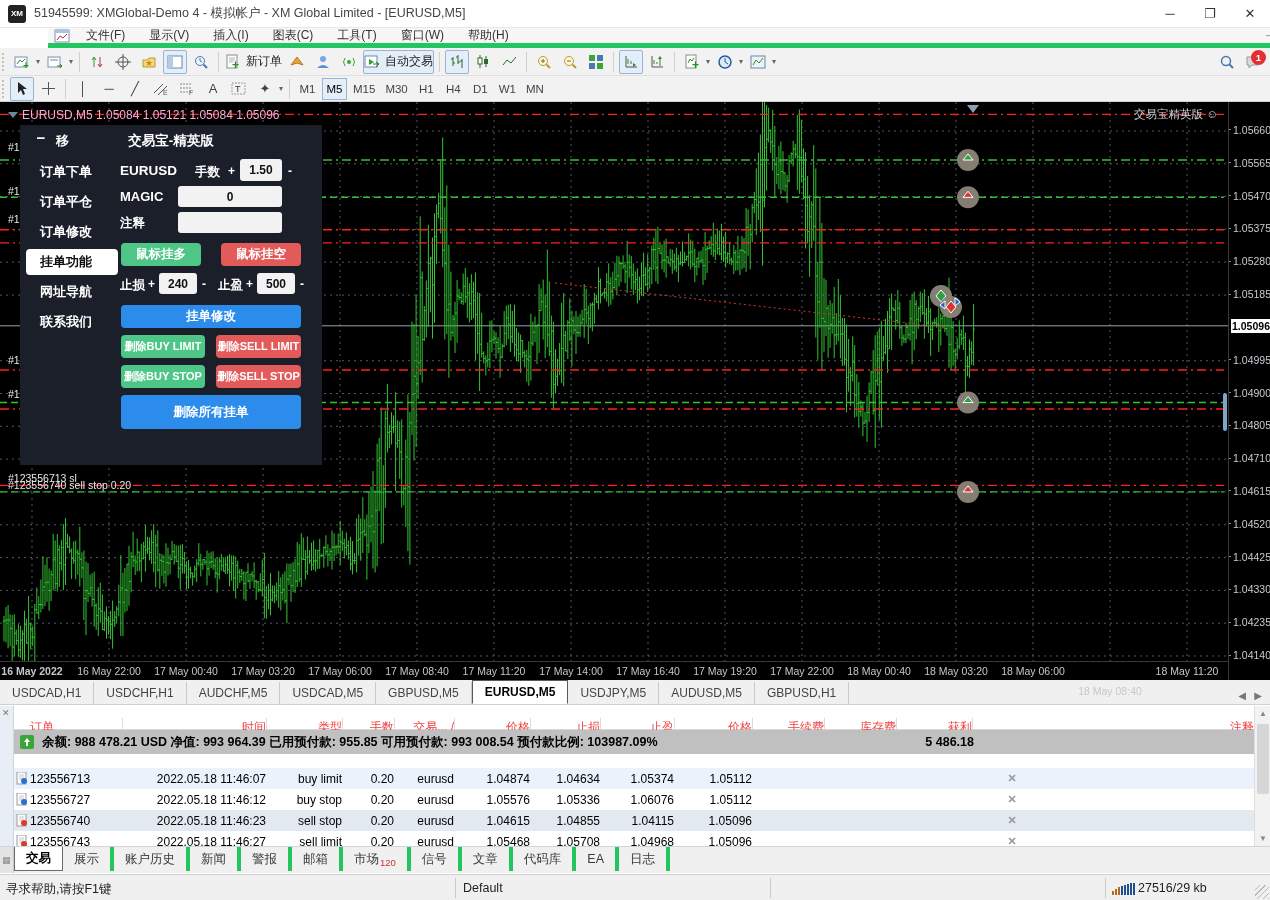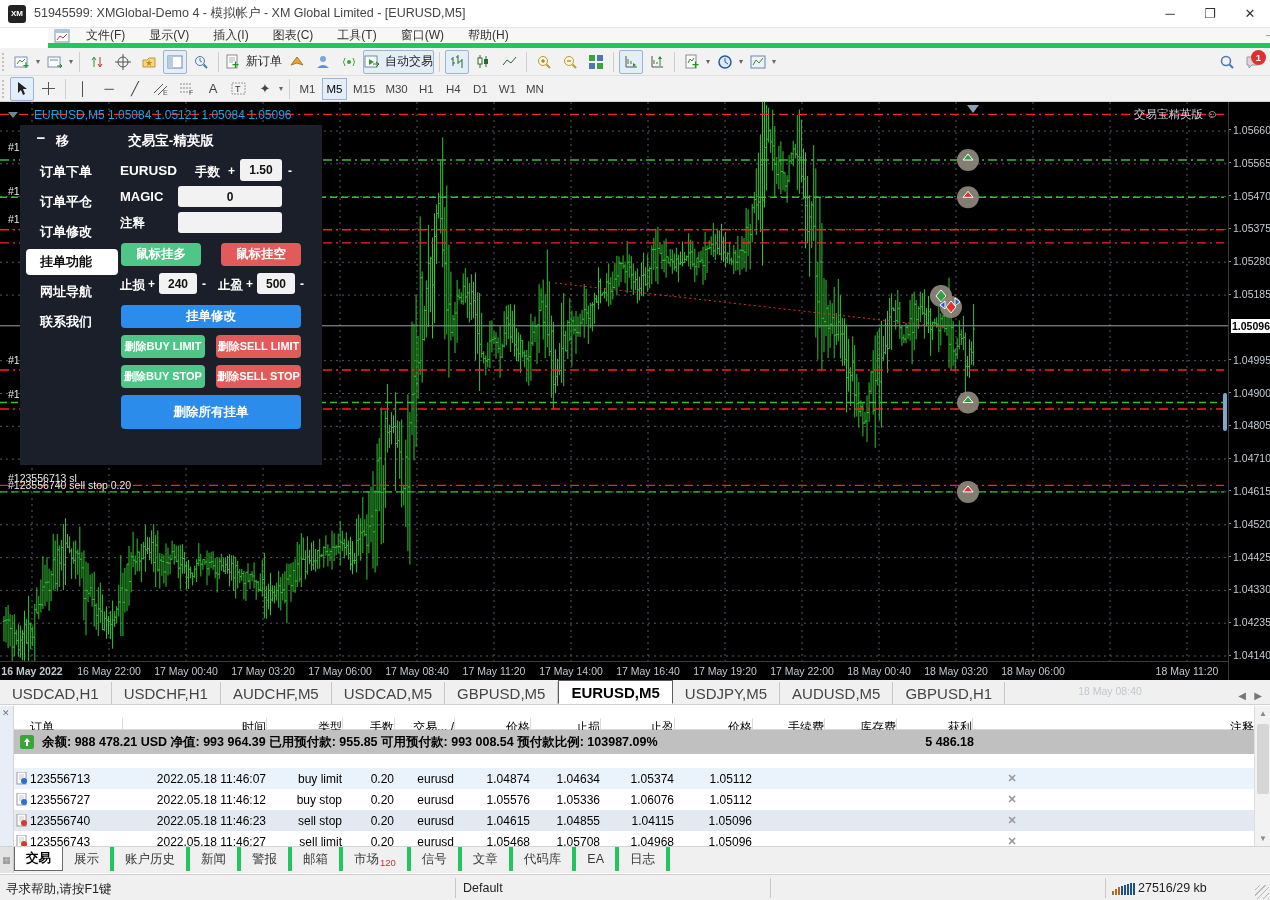--- a/index.html
+++ b/index.html
@@ -33,21 +33,21 @@
   .dd { font-size:8px; color:#666; margin:0 2px 0 1px; }
   .tsep { width:1px; height:20px; background:#cfcfcf; margin:0 4px; }
   .grip { width:3px; height:18px; border-left:2px dotted #c2c2c2; margin:0 4px 0 2px; }
   .tf-btn { height:22px; min-width:25px; padding:0 3px; display:flex; align-items:center; justify-content:center;
     color:#444; font-size:11.5px; border:1px solid transparent; margin:0 1px; }
   .tf-btn.pressed { border:1px solid #9ab4d4; background:#e4eef9; color:#000; }
   .ico { display:block; }
   
   #chart-wrap { position:absolute; left:0; top:102px; width:1270px; height:578px; background:#000; }
   #chart-canvas { position:absolute; left:0; top:0; width:1228px; height:559px; z-index:1; }
-  #ohlc-title { position:absolute; left:22px; top:6px; color:#0ea5e9; font-size:12px; z-index:2;margin-left:12px; }
+  #ohlc-title { position:absolute; left:22px; top:6px; color:#f9a8d4; font-size:12px; z-index:2; }
   #chart-dd-arrow { position:absolute; left:8px; top:10px; width:0; height:0; z-index:2;
     border-left:5px solid transparent; border-right:5px solid transparent; border-top:6px solid #6d86a0; }
   #watermark { position:absolute; right:52px; top:5px; color:#c9d0d7; font-size:11.5px; z-index:2; }
   .line-label { position:absolute; color:#e8e8e8; font-size:10.5px; white-space:nowrap; z-index:2; }
   .line-label.clip { width:13px; overflow:hidden; }
   #price-axis { position:absolute; left:1228px; top:0; width:42px; height:578px; background:#000;
     border-left:1px solid #3a3a3a; z-index:4; }
   .ytick { position:absolute; left:0; width:42px; color:#c6ccd2; font-size:10.5px; display:flex; align-items:center; }
   .ytick i { display:inline-block; width:4px; height:1px; background:#8a8a8a; margin-right:2px; }
   #cur-price-badge { position:absolute; left:2px; width:40px; height:14px; background:#fff; color:#000;
@@ -69,32 +69,32 @@
   .ea-lbl { position:absolute; color:#fff; font-size:12.5px; font-weight:bold; }
   .ea-input { position:absolute; background:#f2f2f2; border-radius:3px; color:#111; font-weight:bold;
     font-size:12px; display:flex; align-items:center; justify-content:center; }
   .ea-pm { position:absolute; color:#fff; font-size:12px; font-weight:bold; }
   .ea-btn { position:absolute; border-radius:4px; color:#fff; font-size:12.5px; font-weight:bold;
     display:flex; align-items:center; justify-content:center; }
   .g { background:#4ec687; } .r { background:#e25a5a; } .b { background:#2b8cec; }
   
   #chart-tabs { position:absolute; left:0; top:680px; width:1270px; height:25px; background:#f0f0f0;
     border-bottom:1px solid #d0d0d0; display:flex; align-items:flex-end; }
-  .ctab { height:22px; padding:0 12px; display:flex; align-items:center; color:#444; font-size:15px;
+  .ctab { height:22px; padding:0 12px; display:flex; align-items:center; color:#444; font-size:12px;
     border-right:1px solid #c9c9c9; }
   .ctab.active { background:#fff; border:1px solid #5a5a5a; border-bottom:1px solid #fff; color:#000;
     font-weight:bold; height:24px; }
   .ctab-scroll { margin-left:auto; display:flex; margin-right:4px; }
   .ctab-arrow { width:16px; height:18px; color:#777; font-size:10px; display:flex; align-items:center; justify-content:center; }
   
   #terminal { position:absolute; left:0; top:706px; width:1270px; height:140px; background:#fff; }
   #t-gutter { position:absolute; left:0; top:0; width:14px; height:140px; background:#e7eef6; border-right:1px solid #cfd6dd; }
   #t-gutter-x { position:absolute; left:2px; top:2px; color:#777; font-size:9px; }
   #t-header { position:absolute; left:14px; top:0; width:1242px; height:24px; background:#fff; border-bottom:1px solid #d8d8d8; }
-  .hcell { position:absolute; top:9px; height:24px; display:flex; align-items:center; color:#000000; font-size:12px;text-align:right; }
+  .hcell { position:absolute; top:9px; height:24px; display:flex; align-items:center; color:#ef4444; font-size:12px;text-align:right; }
   .hcell:after { content:""; position:absolute; right:-1px; top:3px; height:18px; width:1px; background:#dcdcdc; }
   #balance-row { position:absolute; left:14px; top:24px; width:1242px; height:24px; background:#c0c0c0;
     display:flex; align-items:center; }
   #balance-icon { margin-left:6px; }
   #balance-text { margin-left:8px; font-weight:bold; color:#000; font-size:12.5px; }
   #balance-profit { position:absolute; left:884px; width:76px; text-align:right; font-weight:bold; color:#000; font-size:12.5px; }
   .trow { position:absolute; left:14px; width:1242px; height:29px; border-bottom:1px solid #e8e8e8;margin-top:14px; }
   .tcell { position:absolute; top:0; height:21px; display:flex; align-items:center; color:#000; font-size:12px; }
   .row-x { position:absolute; left:990px; top:0; width:16px; height:21px; display:flex; align-items:center;
     justify-content:center; color:#9a9a9a; font-size:11px; font-weight:bold; }

